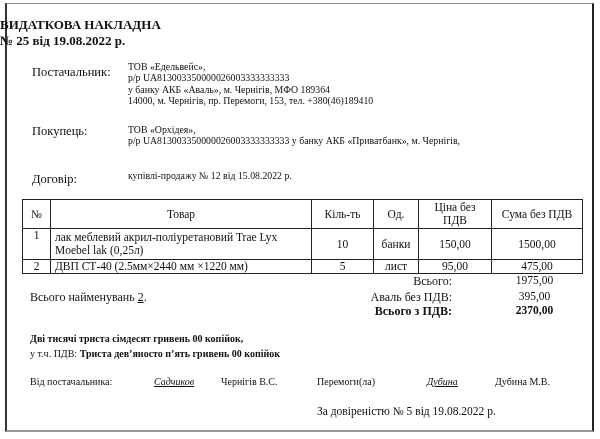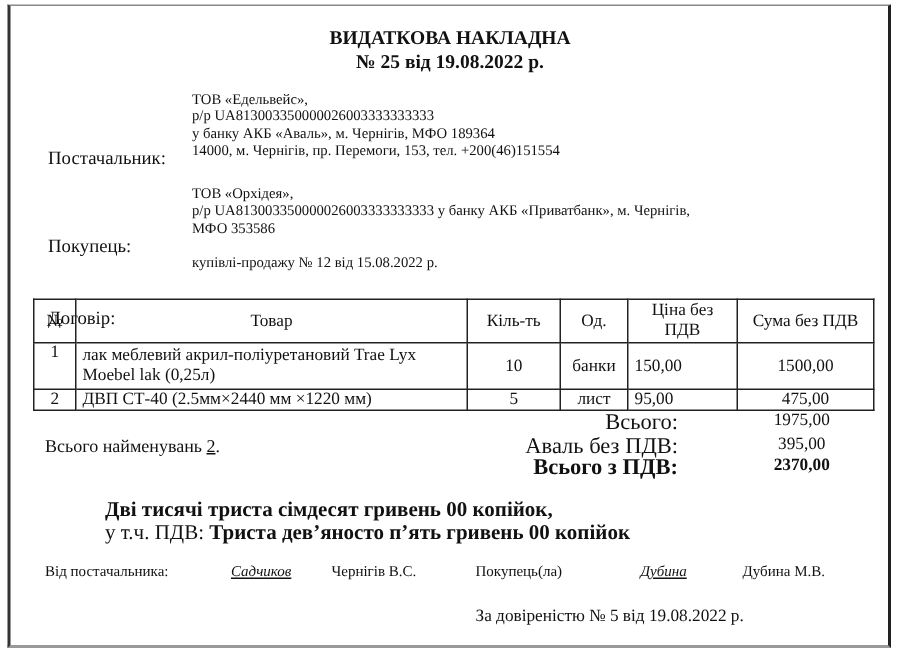--- a/index.html
+++ b/index.html
@@ -1,66 +1,65 @@
 <!DOCTYPE html>
 <html><head>
   <meta charset="utf-8">
   <style>
     html, body { margin: 0; padding: 0; background: #ffffff; }
     body { width: 600px; height: 439px; position: relative; overflow: hidden;
            font-family: "Liberation Serif", serif; color: #111; font-size: 11.5px; }
     .frame { position: absolute; left: 5px; top: 3px; width: 589px; height: 429px;
              border-left: 2px solid #333; border-right: 2px solid #222;
              border-top: 1px solid #888; border-bottom: 2px solid #999; box-sizing: border-box; }
-    .title { position: absolute; left: 0; width: 600px; text-align: center; font-weight: bold; font-size: 13px; }
+    .title { position: absolute; left: 0; width: 600px; font-weight: bold; font-size: 13px; }
     .t1 { top: 17px; } .t2 { top: 33px; }
-    .label { position: absolute; left: 32px; font-size: 12.5px; margin-top: 33px; }
+    .label { position: absolute; left: 32px; font-size: 12.5px; }
     .info { position: absolute; left: 128px; font-size: 9.8px; line-height: 11.4px; }
     table.items { position: absolute; left: 22px; top: 199px; border-collapse: collapse; font-size: 11.5px; }
     table.items td, table.items th { border: 1px solid #222; padding: 0 4px; font-weight: normal; }
     table.items th { height: 28px; line-height: 13px; text-align: center; }
     .c-no { width: 19px; text-align: center; vertical-align: top; }
     .c-name { width: 252px; text-align: left; }
     .c-qty { width: 53px; text-align: center; }
     .c-unit { width: 36px; text-align: center; }
-    .c-price { width: 64px; }
+    .c-price { width: 64px; text-align: center; }
     .c-sum { width: 82px; text-align: center; }
     tr.r1 td { height: 30px; line-height: 13px; }
     tr.r2 td { height: 13px; line-height: 13px; }
-    .tot-label { position: absolute; right: 148px; text-align: right; font-size: 15px; }
+    .tot-label { position: absolute; right: 148px; text-align: right; font-size: 12px; }
     .tot-val { position: absolute; left: 490px; width: 89px; text-align: center; font-size: 11.5px; }
     .bold { font-weight: bold; }
     .count { position: absolute; left: 30px; top: 290px; font-size: 12px; }
     .count u { text-decoration: underline; }
-    .words { position: absolute; left: 30px; font-size: 14px; margin-left: 40px; }
+    .words { position: absolute; left: 30px; font-size: 10px; }
     .sig { position: absolute; top: 376px; font-size: 10px; }
     .sig-sign { font-style: italic; text-decoration: underline; }
     .proxy { position: absolute; left: 317px; top: 405px; font-size: 11.5px; }
   </style>
 </head>
 <body>
 
 <div class="frame"></div>
 
 <div class="title t1">ВИДАТКОВА НАКЛАДНА</div>
 <div class="title t2">№ 25 від 19.08.2022 р.</div>
 
 <div class="label" style="top:65px">Постачальник:</div>
 <div class="info" style="top:61px">
   <div>ТОВ «Едельвейс»,</div>
   <div>р/р UA813003350000026003333333333</div>
   <div>у банку АКБ «Аваль», м. Чернігів, МФО 189364</div>
-  <div>14000, м. Чернігів, пр. Перемоги, 153, тел. +200(46)151554</div>
+  <div>14000, м. Чернігів, пр. Перемоги, 153, тел. +380(46)189410</div>
 </div>
 
 <div class="label" style="top:124px">Покупець:</div>
 <div class="info" style="top:124px">
   <div>ТОВ «Орхідея»,</div>
   <div>р/р UA813003350000026003333333333 у банку АКБ «Приватбанк», м. Чернігів,</div>
-  <div>МФО 353586</div>
 </div>
 
 <div class="label" style="top:172px">Договір:</div>
 <div class="info" style="top:170px">купівлі-продажу № 12 від 15.08.2022 р.</div>
 
 <table class="items">
   <tbody>
       <tr>
     <th class="c-no" style="vertical-align:middle">№</th>
     <th class="c-name" style="text-align:center">Товар</th>
@@ -96,17 +95,17 @@
 <div class="tot-val bold" style="top:304px">2370,00</div>
 
 <div class="count"><span>Всього найменувань </span><u>2</u><span>.</span></div>
 
 <div class="words bold" style="top:333px">Дві тисячі триста сімдесят гривень 00 копійок,</div>
 <div class="words" style="top:348px"><span>у т.ч. ПДВ: </span><b>Триста дев’яносто п’ять гривень 00 копійок</b></div>
 
 <div class="sig" style="left:30px">Від постачальника:</div>
 <div class="sig sig-sign" style="left:154px">Садчиков</div>
 <div class="sig" style="left:221px">Чернігів В.С.</div>
-<div class="sig" style="left:317px">Покупець(ла)</div>
+<div class="sig" style="left:317px">Перемоги(ла)</div>
 <div class="sig sig-sign" style="left:427px">Дубина</div>
 <div class="sig" style="left:495px">Дубина М.В.</div>
 
 <div class="proxy">За довіреністю № 5 від 19.08.2022 р.</div>
 
 </body></html>

